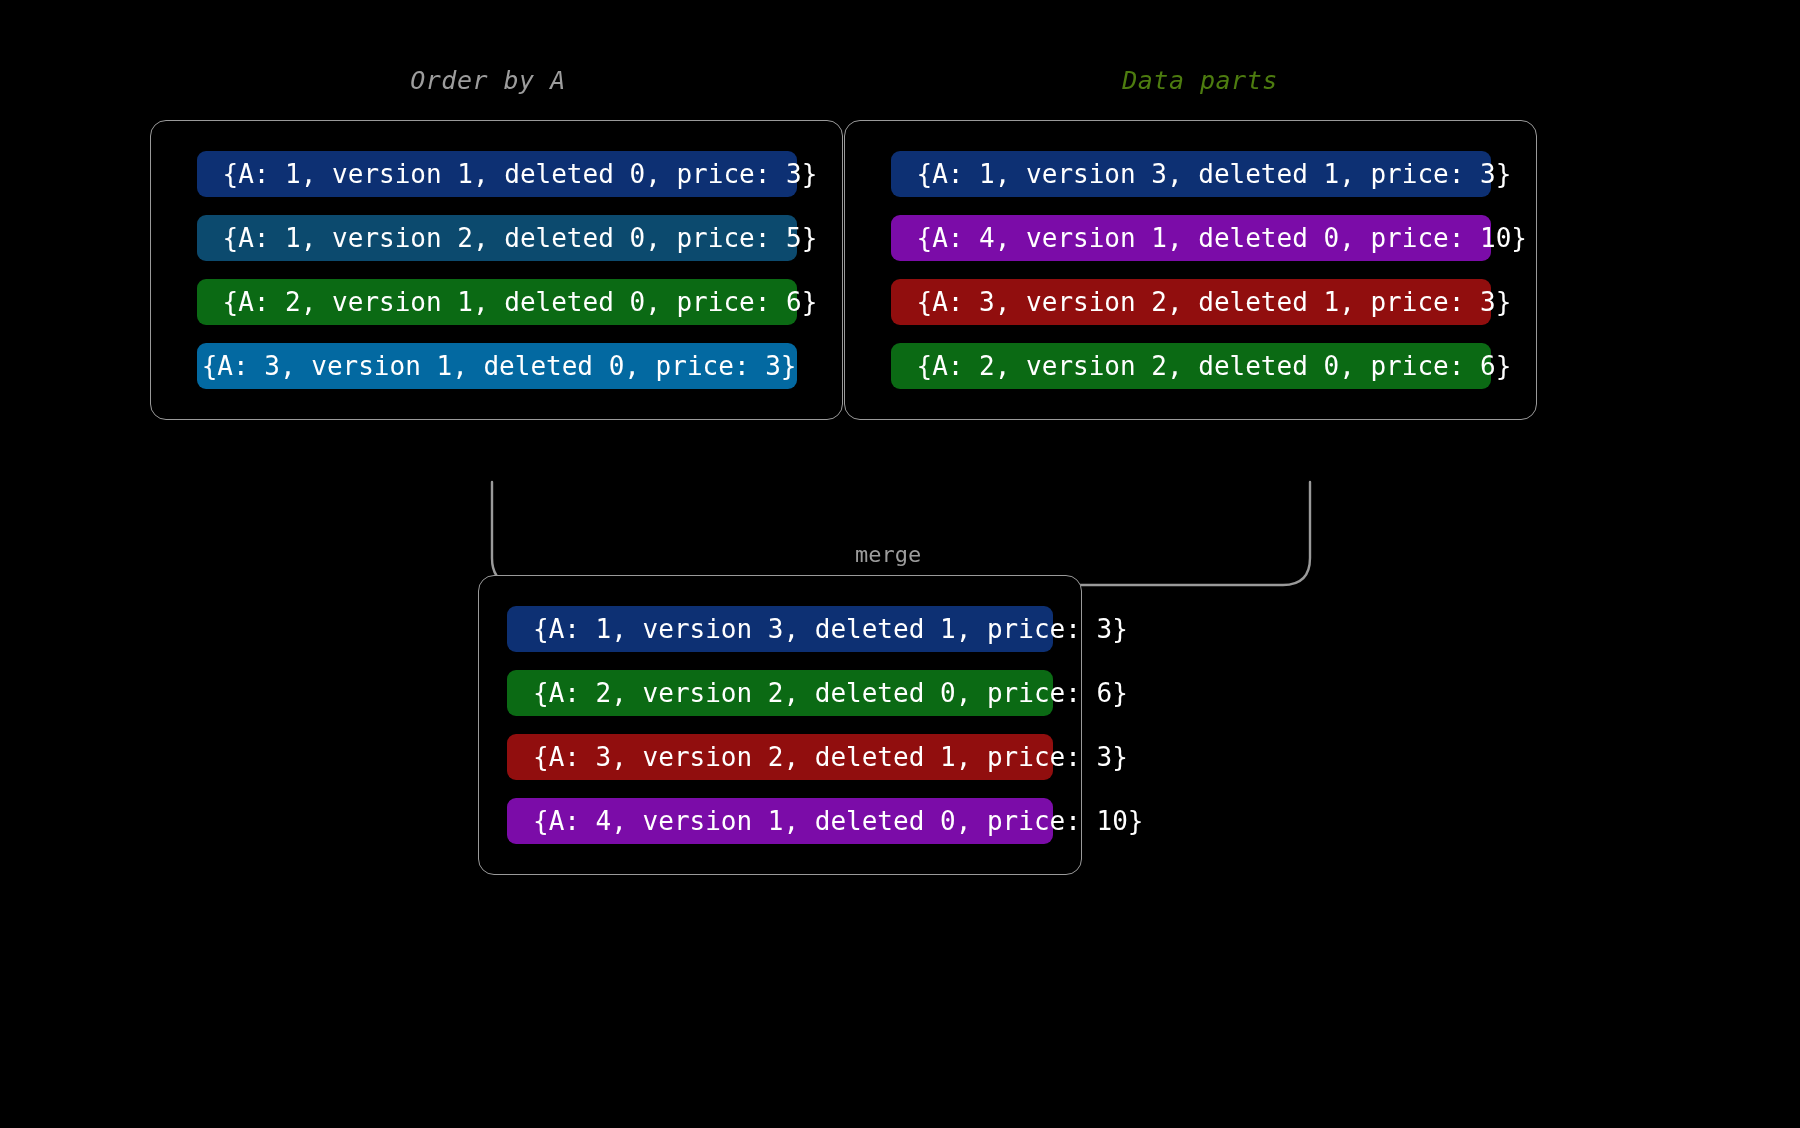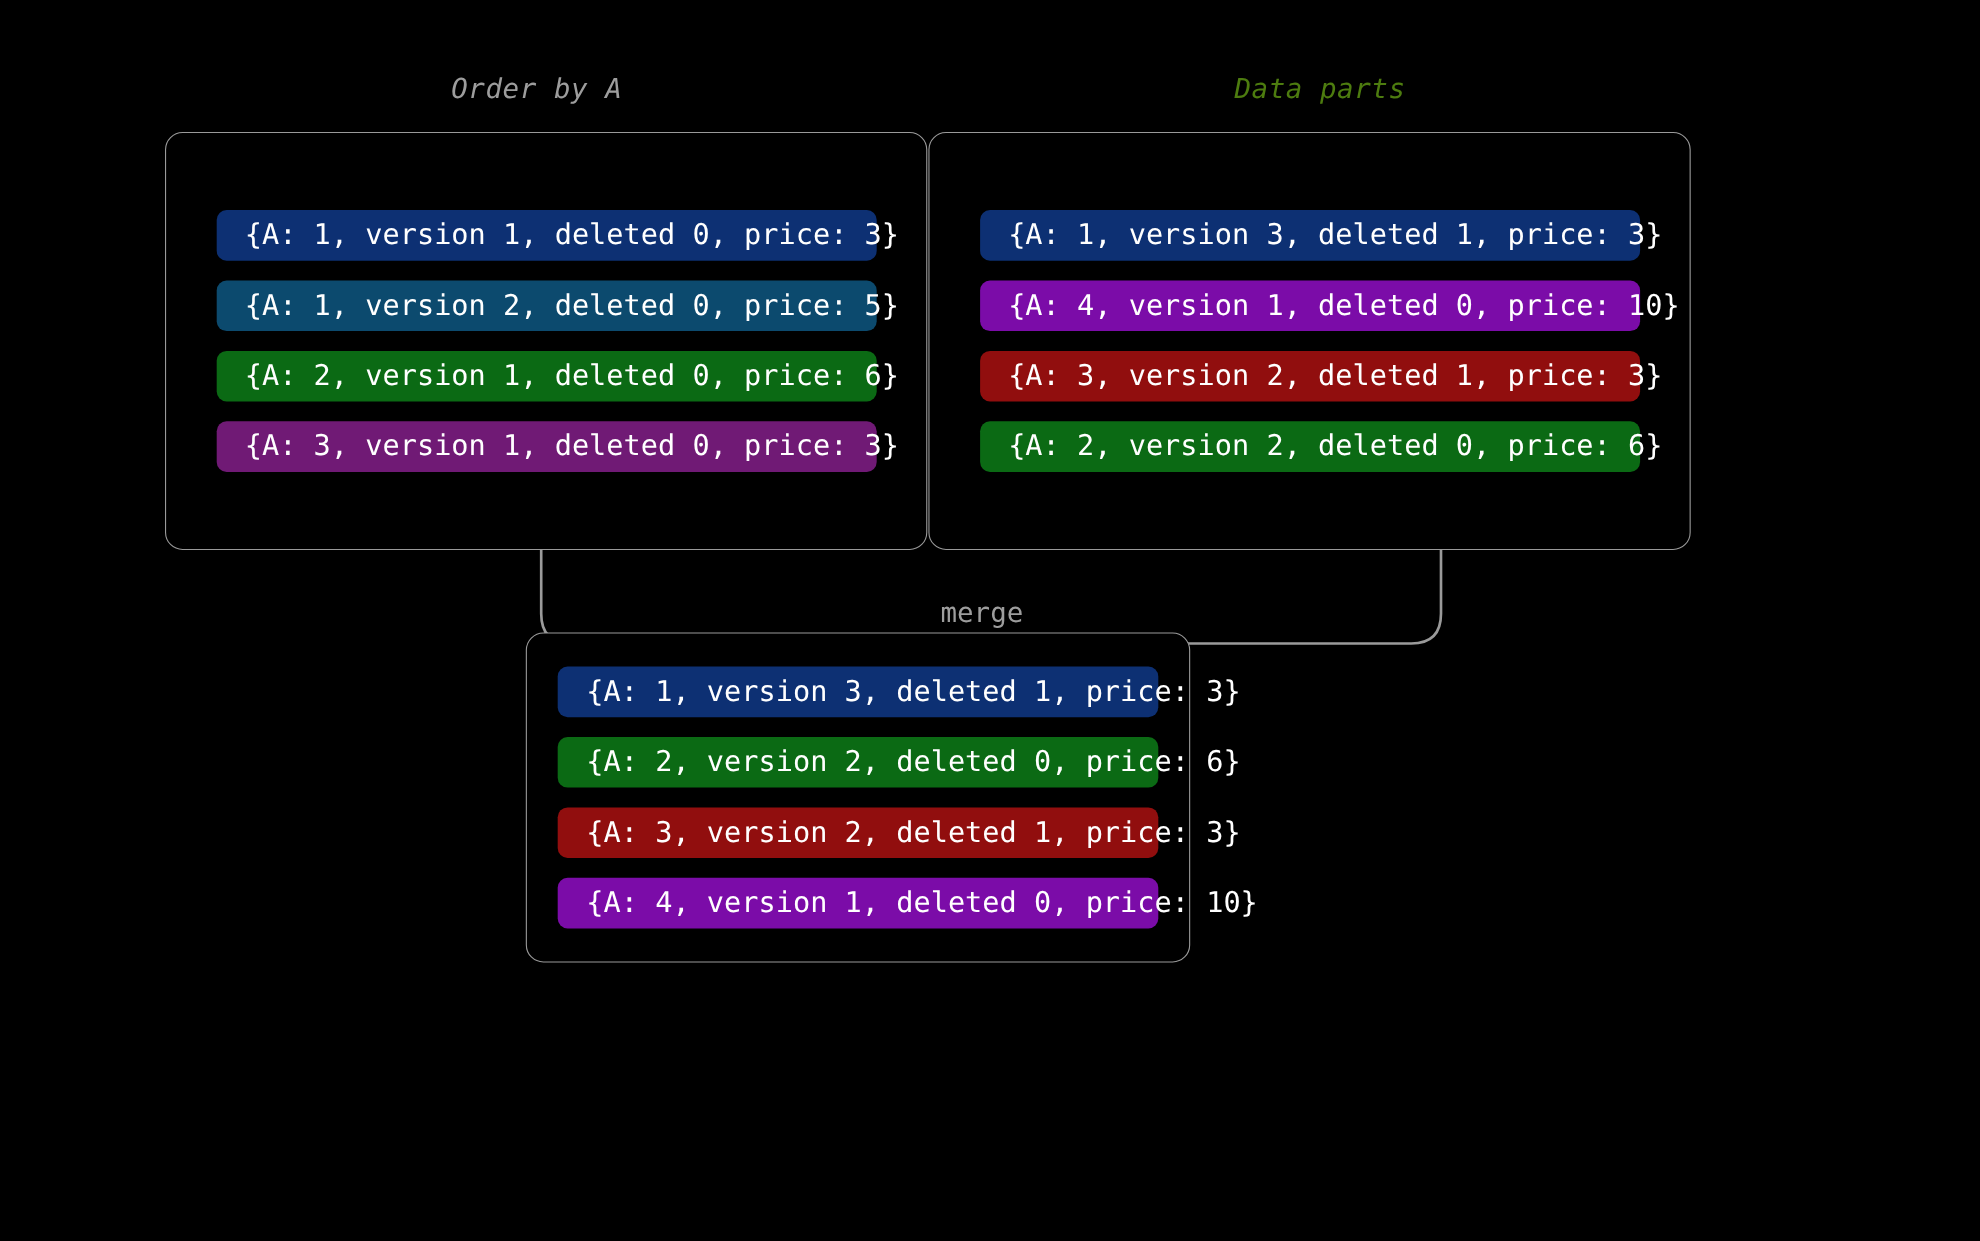--- a/index.html
+++ b/index.html
@@ -68,21 +68,21 @@
     line-height: 1;
     display: flex;
     align-items: center;
     white-space: nowrap;
   }
 
   
   #group-order    { left: 128px;  top: 66px;  width: 720px; }
   #group-parts    { left: 840px;  top: 66px;  width: 720px; }
   #group-order  .panel,
-  #group-parts  .panel { left: 22px; top: 54px; width: 693px; height: 380px; }
+  #group-parts  .panel { left: 22px; top: 54px; width: 693px; height: 300px; }
   #group-order  .row,
   #group-parts  .row {
     width: 600px;
     height: 46px;
     padding-left: 26px;
     margin: 9px 0;
   }
   #group-parts .panel { left: 4px; }
 
   
@@ -97,21 +97,21 @@
     margin: 9px 0;
   }
 
   
   #merge-label {
     position: absolute;
     left: 855px;
     top: 542px;
     color: #9d9d9d;
     font-family: "DejaVu Sans Mono", monospace;
-    font-size: 25px;
+    font-size: 22px;
     white-space: nowrap;
     text-align: center;
   }
 </style>
 </head>
 <body>
 
 <div id="canvas">
 
   <svg id="connectors" viewBox="0 0 1800 1128" width="1800" height="1128">
@@ -130,21 +130,21 @@
     <div class="panel" style="border-color: rgb(154, 154, 154);">
       <div class="row" style="background: rgb(13, 48, 115);">
         <span>{A: 1, version 1, deleted 0, price: 3}</span>
       </div>
       <div class="row" style="background: #0c4a6e;">
         <span>{A: 1, version 2, deleted 0, price: 5}</span>
       </div>
       <div class="row" style="background: rgb(11, 106, 20);">
         <span>{A: 2, version 1, deleted 0, price: 6}</span>
       </div>
-      <div class="row" style="background: #701a75;">
+      <div class="row" style="background: #0369a1; justify-content: flex-end;">
         <span>{A: 3, version 1, deleted 0, price: 3}</span>
       </div>
     </div>
   </div>
 
   <div class="group" id="group-parts">
     <div class="group-title" style="color: #4d7c0f;">Data parts</div>
     <div class="panel" style="border-color: rgb(154, 154, 154);">
       <div class="row" style="background: rgb(13, 48, 115);">
         <span>{A: 1, version 3, deleted 1, price: 3}</span>

